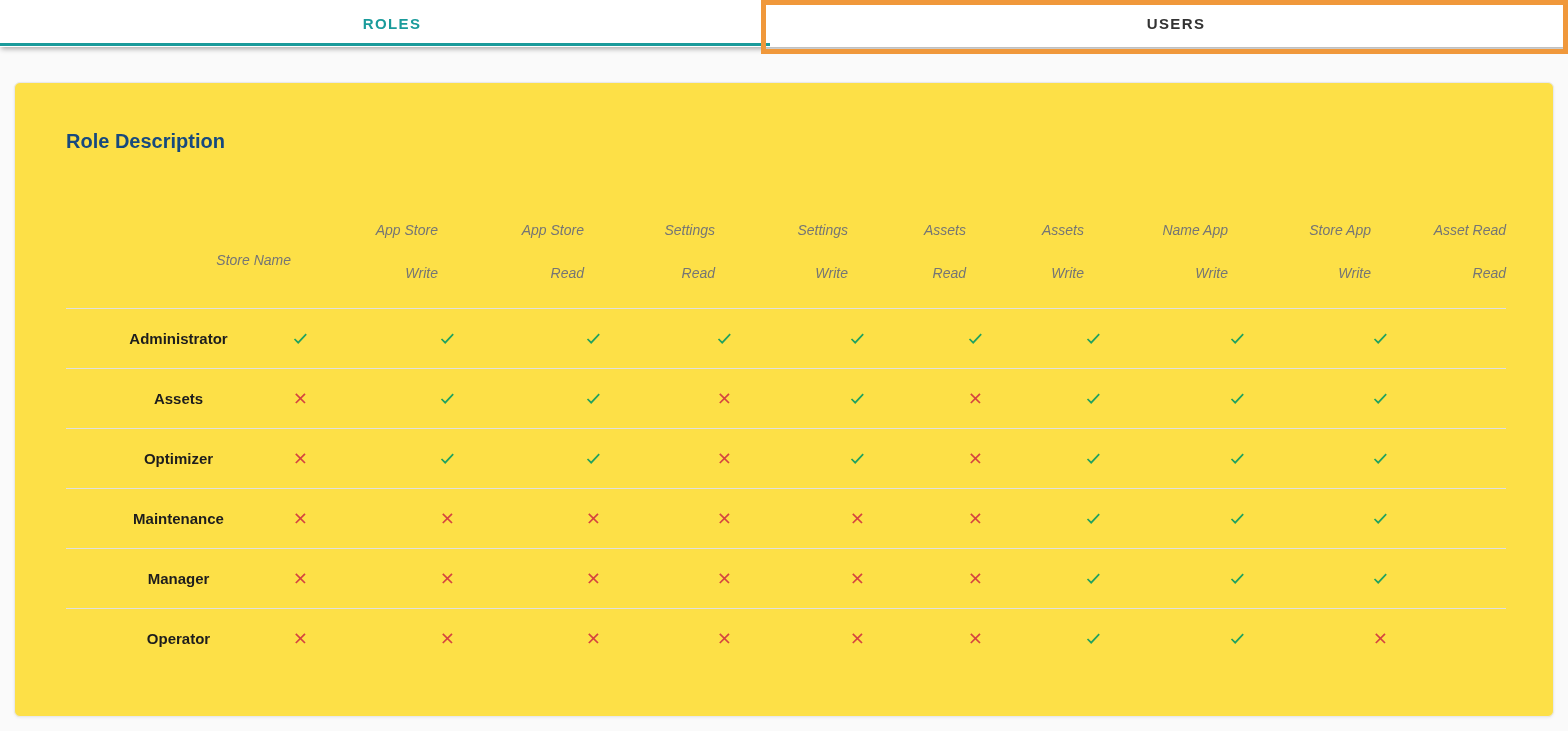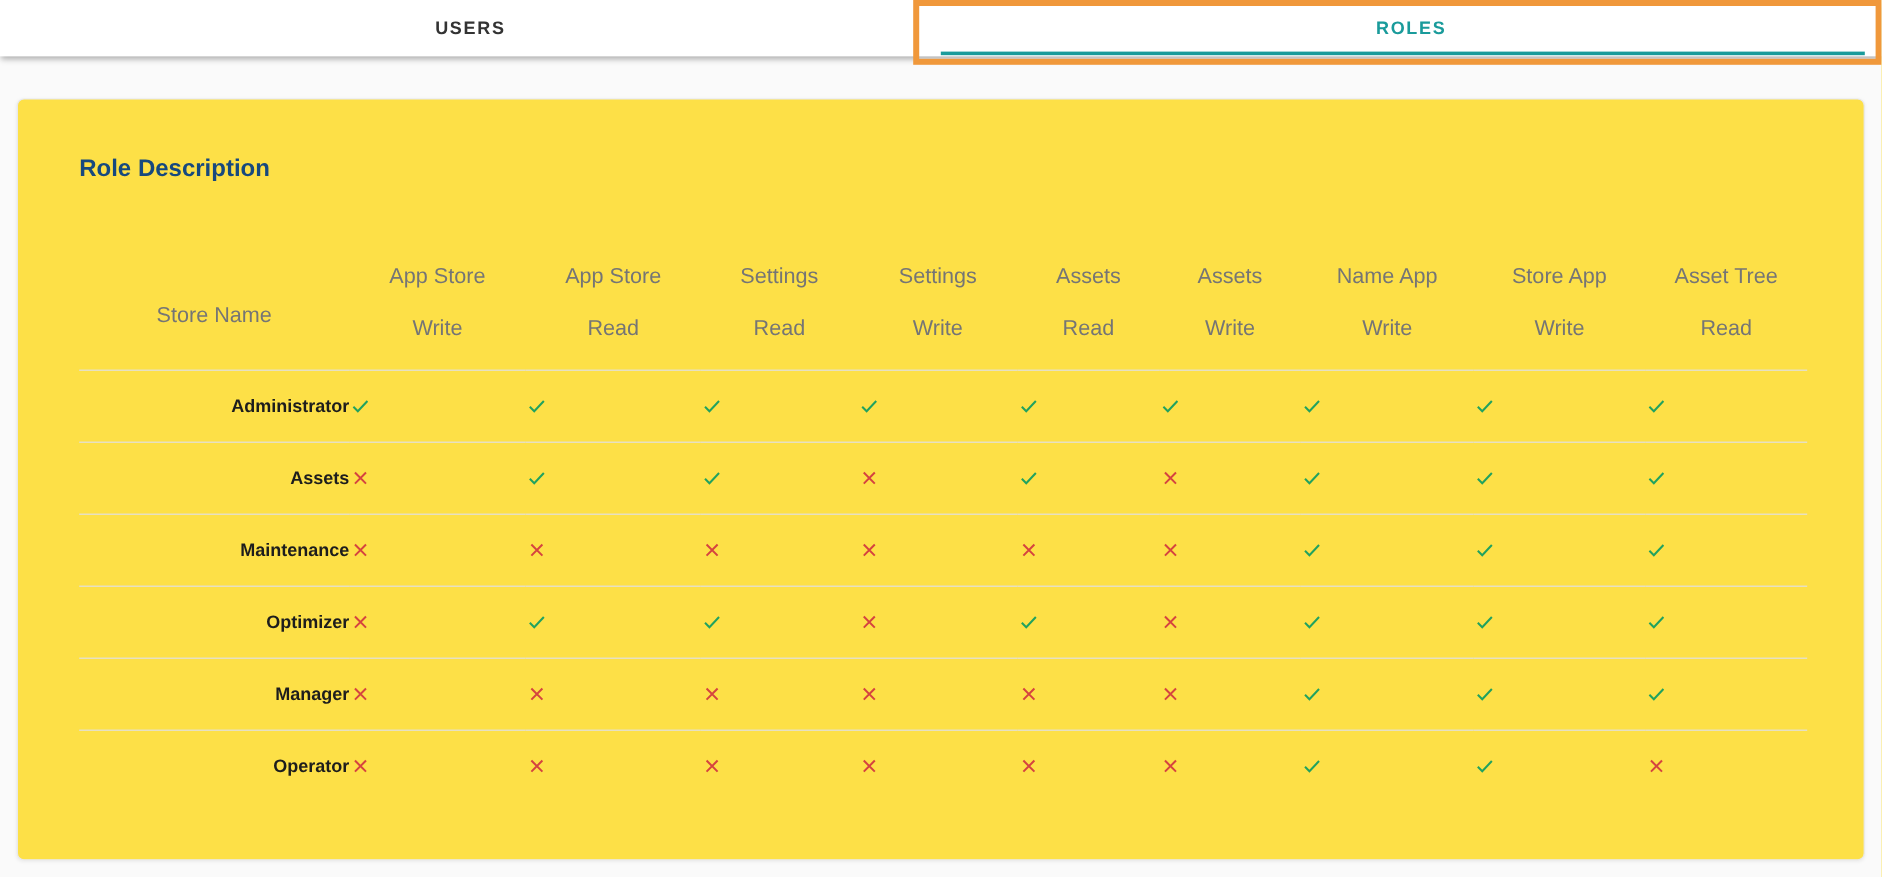--- a/index.html
+++ b/index.html
@@ -65,45 +65,45 @@
   }
   
   table.perm-table{
     border-collapse:collapse;
     table-layout:fixed;
     width:1440px;
     margin:46px 0 0 51px;
   }
   thead tr{border-bottom:1px solid var(--sep);}
   thead th{
-    text-align:center;vertical-align:top;
+    text-align:right;vertical-align:top;
     height:108px;padding:0;
-    font-weight:400;font-size:18px;color:var(--hdr-gray);
+    font-weight:400;font-size:14px;color:var(--hdr-gray);font-style:italic;
   }
   thead .role-head{padding-top:52px;}
   thead .hg{padding-top:21px;line-height:19px;}
   thead .hp{padding-top:24px;line-height:19px;}
   tbody tr{height:60px;border-bottom:1px solid var(--sep);}
   tbody tr:last-child{border-bottom:none;}
-  td{padding:0;vertical-align:middle;text-align:right;}
+  td{padding:0;vertical-align:middle;text-align:center;}
   td.role{
     font-size:15px;font-weight:700;color:var(--role-dark);
   }
   td.perm svg{display:block;}
 </style>
 </head>
 <body>
 
 <header class="tabbar">
-  <div class="tab">
-    <span>USERS</span>
-  </div>
   <div class="tab active">
     <span>ROLES</span>
     <div class="tab-indicator"></div>
+  </div>
+  <div class="tab">
+    <span>USERS</span>
   </div>
 </header>
 
 <div class="annotation"></div>
 
 <main class="card">
   <h2 class="card-title">Role Description</h2>
   <table class="perm-table">
     <colgroup id="cols">
         <col style="width: 225px;">
@@ -148,21 +148,21 @@
           </th>
           <th>
             <div class="hg">Name App</div>
             <div class="hp">Write</div>
           </th>
           <th>
             <div class="hg">Store App</div>
             <div class="hp">Write</div>
           </th>
           <th>
-            <div class="hg">Asset Tree</div>
+            <div class="hg">Asset Read</div>
             <div class="hp">Read</div>
           </th>
         </tr>
       </thead>
     <tbody id="tbody">
         <tr>
           <td class="role">Administrator</td>
           <td class="perm">
             <svg width="19" height="19" viewBox="0 0 19 19">
               <path d="M3.5 10 L7.2 13.7 L15.2 5.2" fill="none" stroke="var(--granted)" stroke-width="1.7"></path>
@@ -251,20 +251,68 @@
               <path d="M3.5 10 L7.2 13.7 L15.2 5.2" fill="none" stroke="var(--granted)" stroke-width="1.7"></path>
             </svg>
           </td>
           <td class="perm">
             <svg width="19" height="19" viewBox="0 0 19 19">
               <path d="M3.5 10 L7.2 13.7 L15.2 5.2" fill="none" stroke="var(--granted)" stroke-width="1.7"></path>
             </svg>
           </td>
         </tr>
         <tr>
+          <td class="role">Optimizer</td>
+          <td class="perm">
+            <svg width="19" height="19" viewBox="0 0 19 19">
+              <path d="M4.8 4.8 L14 14 M14 4.8 L4.8 14" fill="none" stroke="var(--denied)" stroke-width="1.7"></path>
+            </svg>
+          </td>
+          <td class="perm">
+            <svg width="19" height="19" viewBox="0 0 19 19">
+              <path d="M3.5 10 L7.2 13.7 L15.2 5.2" fill="none" stroke="var(--granted)" stroke-width="1.7"></path>
+            </svg>
+          </td>
+          <td class="perm">
+            <svg width="19" height="19" viewBox="0 0 19 19">
+              <path d="M3.5 10 L7.2 13.7 L15.2 5.2" fill="none" stroke="var(--granted)" stroke-width="1.7"></path>
+            </svg>
+          </td>
+          <td class="perm">
+            <svg width="19" height="19" viewBox="0 0 19 19">
+              <path d="M4.8 4.8 L14 14 M14 4.8 L4.8 14" fill="none" stroke="var(--denied)" stroke-width="1.7"></path>
+            </svg>
+          </td>
+          <td class="perm">
+            <svg width="19" height="19" viewBox="0 0 19 19">
+              <path d="M3.5 10 L7.2 13.7 L15.2 5.2" fill="none" stroke="var(--granted)" stroke-width="1.7"></path>
+            </svg>
+          </td>
+          <td class="perm">
+            <svg width="19" height="19" viewBox="0 0 19 19">
+              <path d="M4.8 4.8 L14 14 M14 4.8 L4.8 14" fill="none" stroke="var(--denied)" stroke-width="1.7"></path>
+            </svg>
+          </td>
+          <td class="perm">
+            <svg width="19" height="19" viewBox="0 0 19 19">
+              <path d="M3.5 10 L7.2 13.7 L15.2 5.2" fill="none" stroke="var(--granted)" stroke-width="1.7"></path>
+            </svg>
+          </td>
+          <td class="perm">
+            <svg width="19" height="19" viewBox="0 0 19 19">
+              <path d="M3.5 10 L7.2 13.7 L15.2 5.2" fill="none" stroke="var(--granted)" stroke-width="1.7"></path>
+            </svg>
+          </td>
+          <td class="perm">
+            <svg width="19" height="19" viewBox="0 0 19 19">
+              <path d="M3.5 10 L7.2 13.7 L15.2 5.2" fill="none" stroke="var(--granted)" stroke-width="1.7"></path>
+            </svg>
+          </td>
+        </tr>
+        <tr>
           <td class="role">Maintenance</td>
           <td class="perm">
             <svg width="19" height="19" viewBox="0 0 19 19">
               <path d="M4.8 4.8 L14 14 M14 4.8 L4.8 14" fill="none" stroke="var(--denied)" stroke-width="1.7"></path>
             </svg>
           </td>
           <td class="perm">
             <svg width="19" height="19" viewBox="0 0 19 19">
               <path d="M4.8 4.8 L14 14 M14 4.8 L4.8 14" fill="none" stroke="var(--denied)" stroke-width="1.7"></path>
             </svg>
@@ -275,68 +323,20 @@
             </svg>
           </td>
           <td class="perm">
             <svg width="19" height="19" viewBox="0 0 19 19">
               <path d="M4.8 4.8 L14 14 M14 4.8 L4.8 14" fill="none" stroke="var(--denied)" stroke-width="1.7"></path>
             </svg>
           </td>
           <td class="perm">
             <svg width="19" height="19" viewBox="0 0 19 19">
               <path d="M4.8 4.8 L14 14 M14 4.8 L4.8 14" fill="none" stroke="var(--denied)" stroke-width="1.7"></path>
-            </svg>
-          </td>
-          <td class="perm">
-            <svg width="19" height="19" viewBox="0 0 19 19">
-              <path d="M4.8 4.8 L14 14 M14 4.8 L4.8 14" fill="none" stroke="var(--denied)" stroke-width="1.7"></path>
-            </svg>
-          </td>
-          <td class="perm">
-            <svg width="19" height="19" viewBox="0 0 19 19">
-              <path d="M3.5 10 L7.2 13.7 L15.2 5.2" fill="none" stroke="var(--granted)" stroke-width="1.7"></path>
-            </svg>
-          </td>
-          <td class="perm">
-            <svg width="19" height="19" viewBox="0 0 19 19">
-              <path d="M3.5 10 L7.2 13.7 L15.2 5.2" fill="none" stroke="var(--granted)" stroke-width="1.7"></path>
-            </svg>
-          </td>
-          <td class="perm">
-            <svg width="19" height="19" viewBox="0 0 19 19">
-              <path d="M3.5 10 L7.2 13.7 L15.2 5.2" fill="none" stroke="var(--granted)" stroke-width="1.7"></path>
-            </svg>
-          </td>
-        </tr>
-        <tr>
-          <td class="role">Optimizer</td>
-          <td class="perm">
-            <svg width="19" height="19" viewBox="0 0 19 19">
-              <path d="M4.8 4.8 L14 14 M14 4.8 L4.8 14" fill="none" stroke="var(--denied)" stroke-width="1.7"></path>
-            </svg>
-          </td>
-          <td class="perm">
-            <svg width="19" height="19" viewBox="0 0 19 19">
-              <path d="M3.5 10 L7.2 13.7 L15.2 5.2" fill="none" stroke="var(--granted)" stroke-width="1.7"></path>
-            </svg>
-          </td>
-          <td class="perm">
-            <svg width="19" height="19" viewBox="0 0 19 19">
-              <path d="M3.5 10 L7.2 13.7 L15.2 5.2" fill="none" stroke="var(--granted)" stroke-width="1.7"></path>
-            </svg>
-          </td>
-          <td class="perm">
-            <svg width="19" height="19" viewBox="0 0 19 19">
-              <path d="M4.8 4.8 L14 14 M14 4.8 L4.8 14" fill="none" stroke="var(--denied)" stroke-width="1.7"></path>
-            </svg>
-          </td>
-          <td class="perm">
-            <svg width="19" height="19" viewBox="0 0 19 19">
-              <path d="M3.5 10 L7.2 13.7 L15.2 5.2" fill="none" stroke="var(--granted)" stroke-width="1.7"></path>
             </svg>
           </td>
           <td class="perm">
             <svg width="19" height="19" viewBox="0 0 19 19">
               <path d="M4.8 4.8 L14 14 M14 4.8 L4.8 14" fill="none" stroke="var(--denied)" stroke-width="1.7"></path>
             </svg>
           </td>
           <td class="perm">
             <svg width="19" height="19" viewBox="0 0 19 19">
               <path d="M3.5 10 L7.2 13.7 L15.2 5.2" fill="none" stroke="var(--granted)" stroke-width="1.7"></path>

